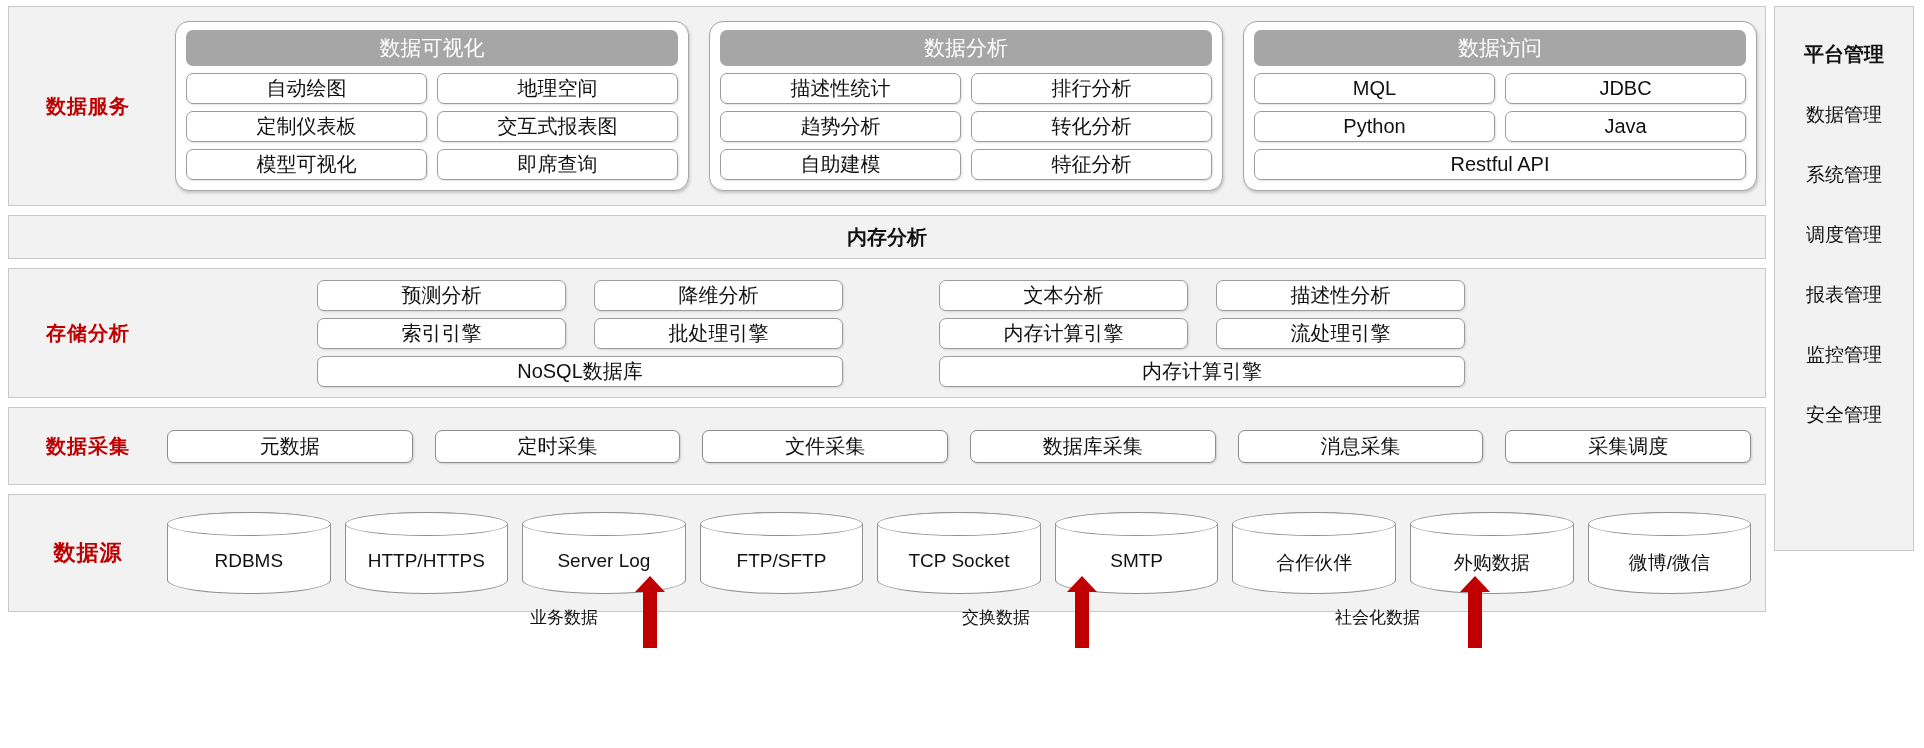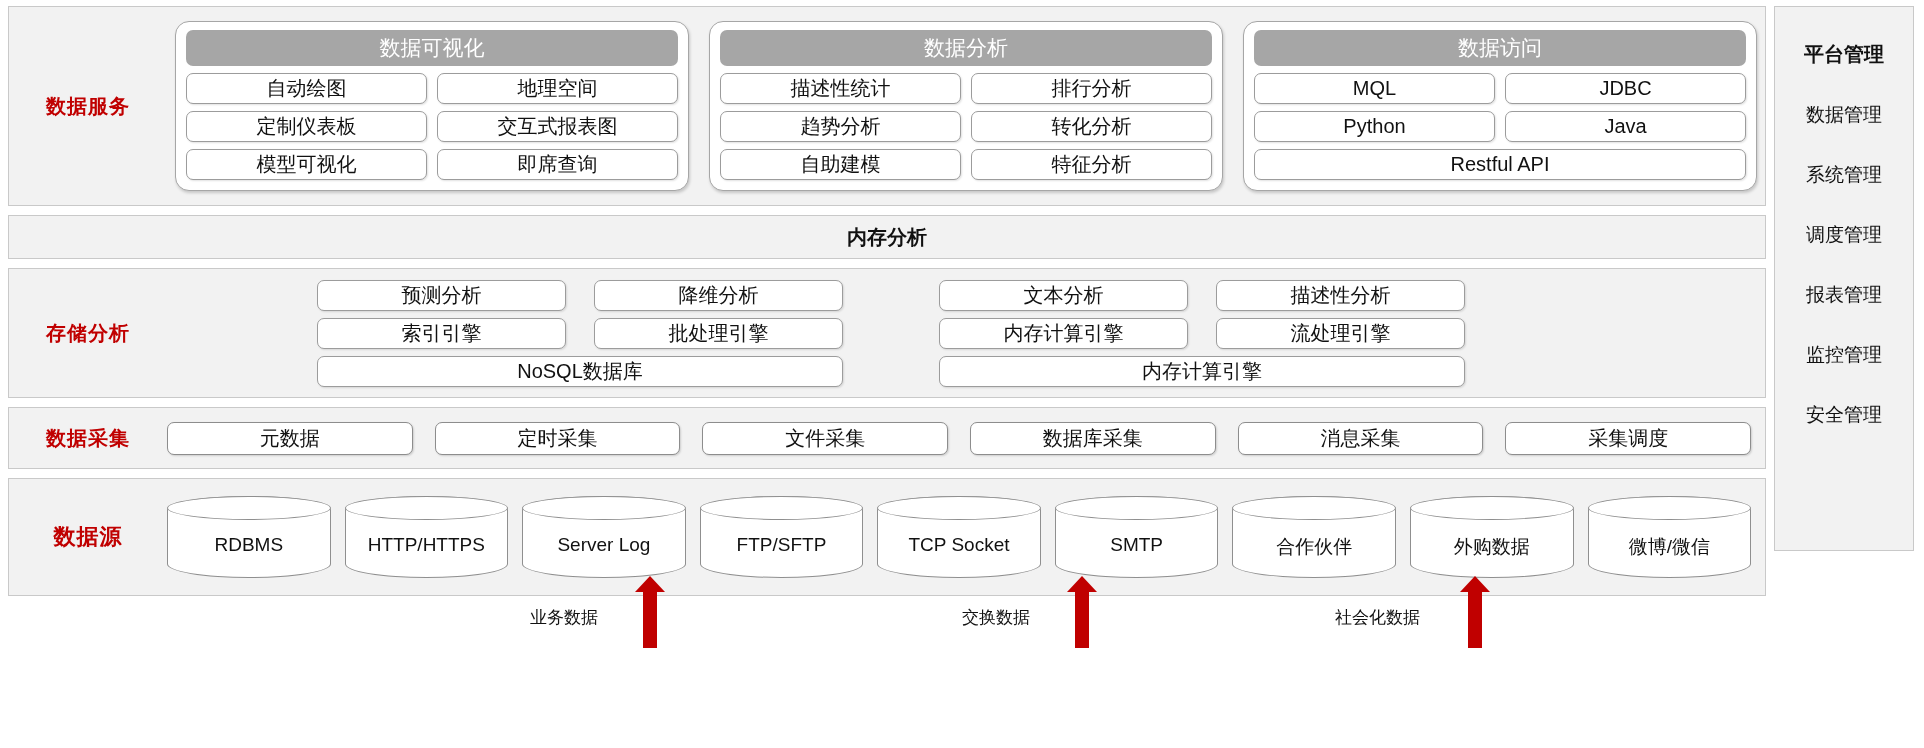--- a/index.html
+++ b/index.html
@@ -45,21 +45,21 @@
   .row-memory{height:44px;justify-content:center;}
   .row-memory .mem-title{font-size:20px;font-weight:bold;color:#111;}
 
   
   .row-storage{height:130px;}
   .storage-wrap{flex:1;display:flex;gap:96px;padding-right:300px;padding-left:150px;}
   .storage-col{flex:1;display:flex;flex-direction:column;gap:7px;}
   .storage-col .grid2{gap:7px 28px;}
 
   
-  .row-collect{height:62px;}
+  .row-collect{height:78px;}
   .collect-wrap{flex:1;display:flex;gap:22px;padding-right:14px;}
   .collect-item{
     flex:1;border:1.4px solid #8d8d8d;border-radius:7px;background:#fff;
     text-align:center;font-size:20px;line-height:31px;height:31px;color:#111;
     box-shadow:1px 1px 2px rgba(0,0,0,.15);
   }
 
   
   .row-source{height:118px;}
   .source-wrap{flex:1;display:flex;gap:14px;padding-right:14px;}

